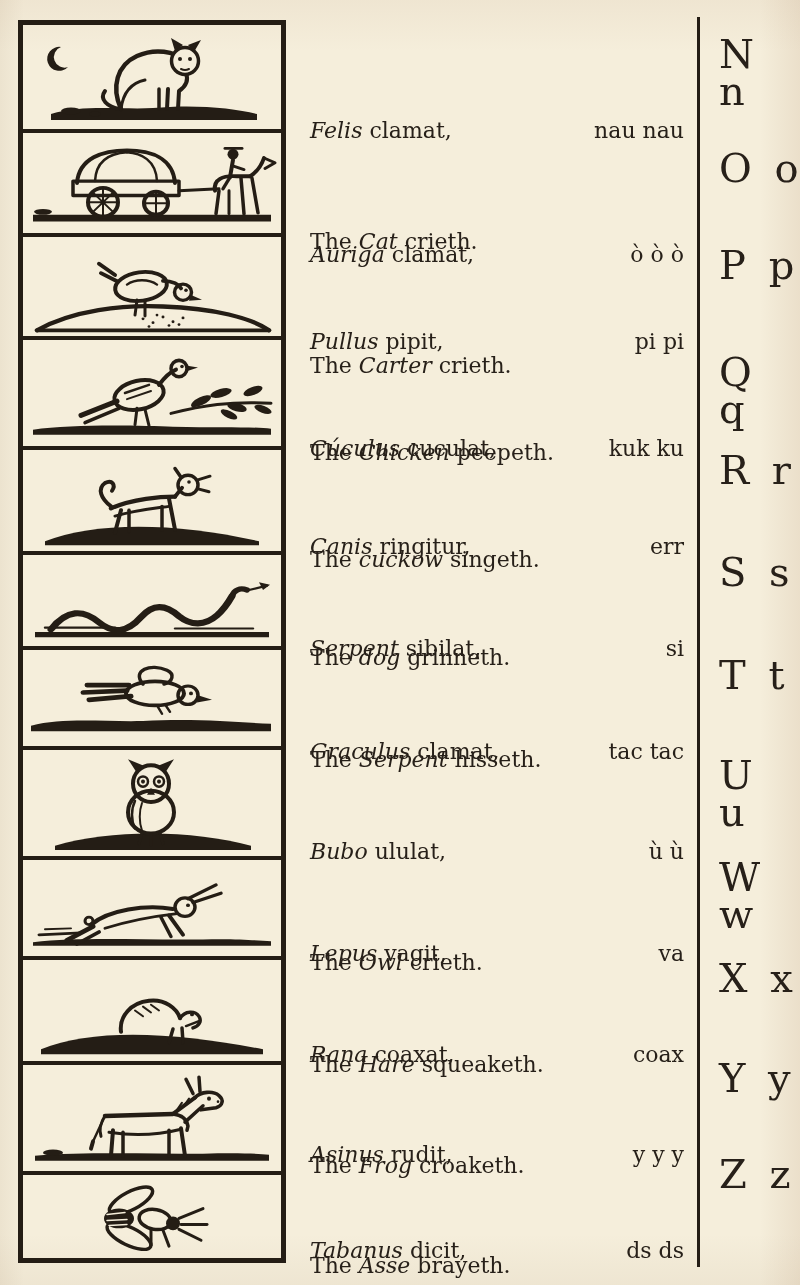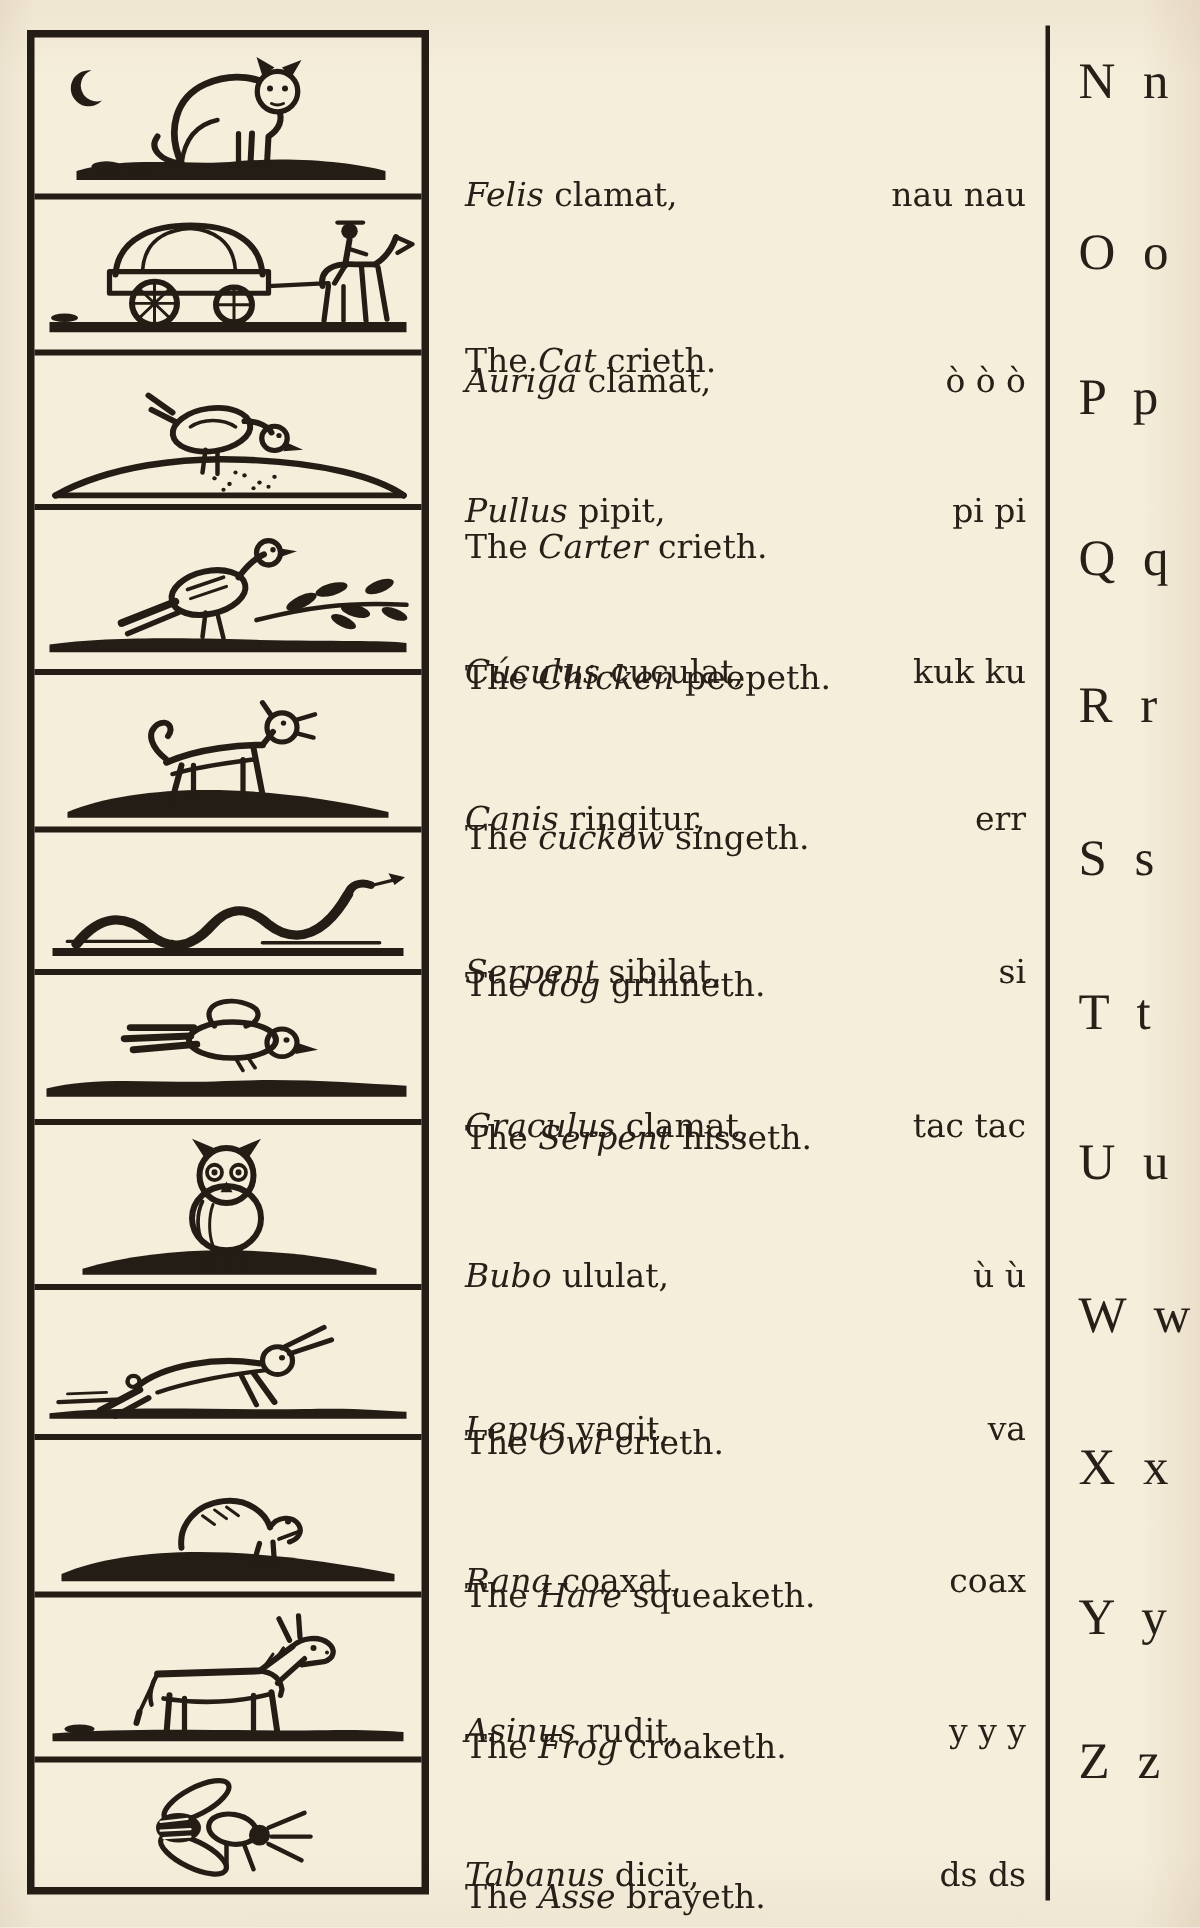--- a/index.html
+++ b/index.html
@@ -21,21 +21,21 @@
   .pic-cell:last-child{border-bottom:none;}
   .pic-cell svg{display:block;width:100%;height:100%;}
   
   .text-row{position:absolute;left:310px;width:374px;font-size:22px;line-height:37px;white-space:pre-wrap;}
   .line1{display:flex;justify-content:space-between;align-items:baseline;}
   .it{font-style:italic;}
   .sound{padding-left:6px;white-space:pre;}
   
   .vrule{position:absolute;left:697px;top:17px;width:3px;height:1250px;background:#241d15;}
   
-  .letter-pair{position:absolute;left:719px;font-size:34px;word-spacing:10px;line-height:37px;font-family:Liberation Serif, serif;}
+  .letter-pair{position:absolute;left:719px;font-size:40px;word-spacing:10px;line-height:37px;}
 </style>
 </head>
 <body>
 
 <div class="page">
 
   <div class="pic-box">
 
     <div class="pic-cell" style="height:108px">
       <svg viewBox="0 0 258 104" preserveAspectRatio="none">

